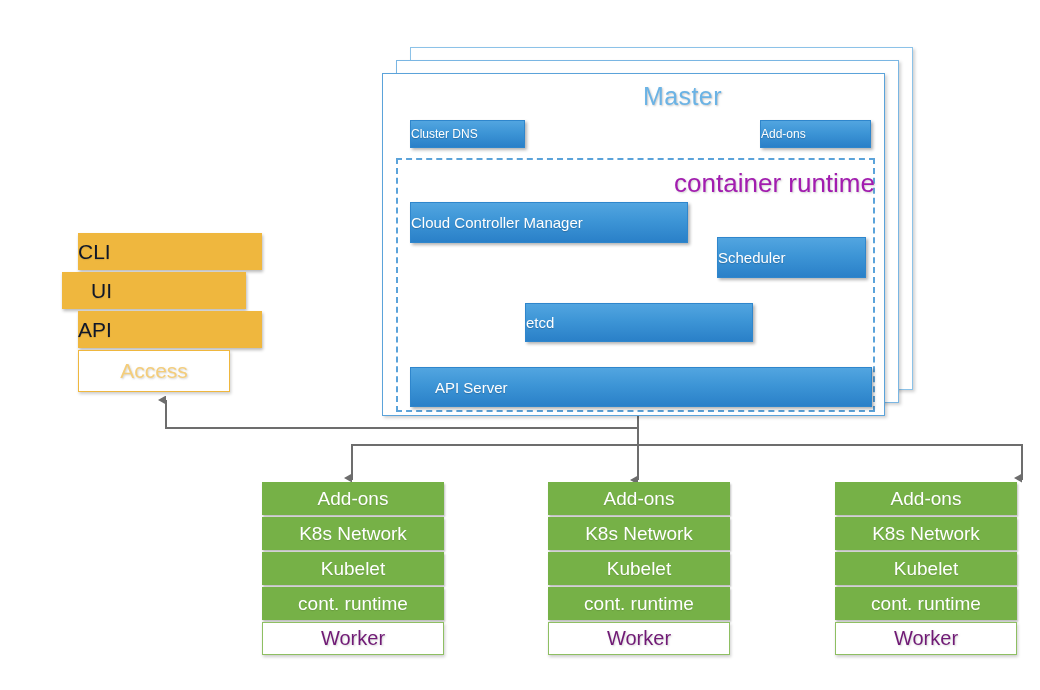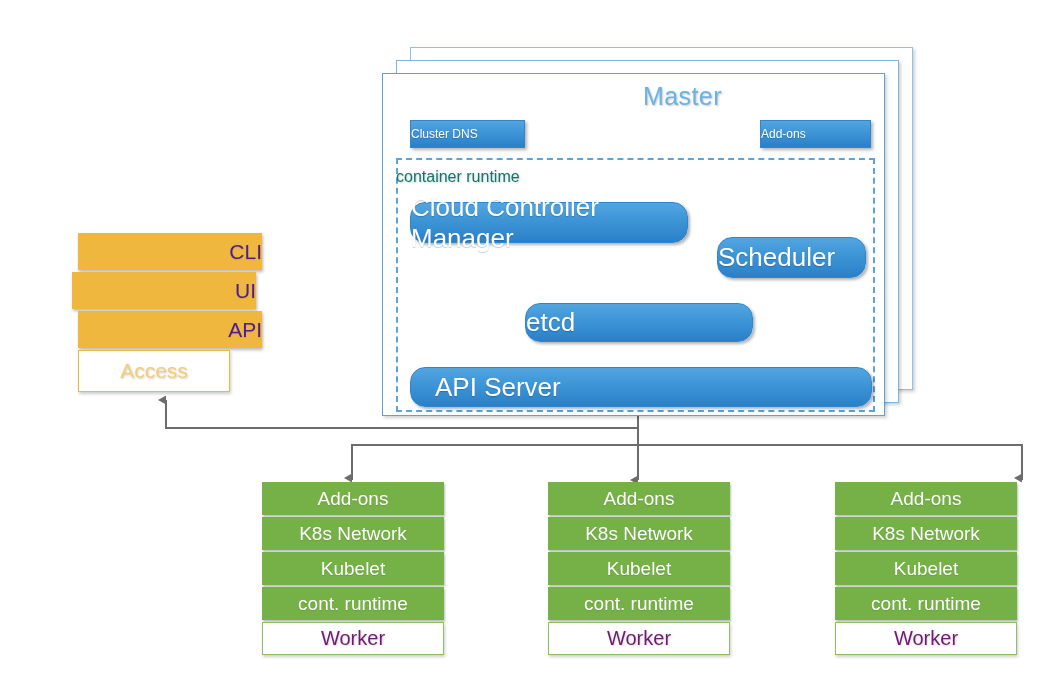--- a/index.html
+++ b/index.html
@@ -34,42 +34,42 @@
   }
 
   
   .dashed-box{
     left:396px;top:158px;width:479px;height:254px;
     border:2px dashed #5ba3da;
     background:transparent;
   }
   .runtime-title{
     left:396px;top:168px;width:479px;
-    text-align:left;
-    font-size:16px;color:#0f766e;
+    text-align:right;
+    font-size:26px;color:#a21caf;
     text-shadow:1px 1px 2px rgba(160,160,160,0.5);
   }
 
   
   .blue-box{
     background:linear-gradient(to bottom,#52a5e0 0%,#3d95d6 45%,#2a80c8 100%);
     color:#ffffff;
     display:flex;align-items:center;justify-content:flex-start;
     box-shadow:2px 2px 3px rgba(0,0,0,0.30);
     border:1px solid #2f86cc;
     text-shadow:0 1px 1px rgba(0,0,0,0.20);
   }
   .blue-small{font-size:12px;}
-  .blue-large{font-size:26px;border-radius:15px;}
+  .blue-large{font-size:15px;}
 
   
   .orange-row{
     background:#efb73e;
-    color:#4c1d95;
-    display:flex;align-items:center;justify-content:flex-end;
+    color:#0f172a;
+    display:flex;align-items:center;justify-content:flex-start;
     font-size:21px;
     box-shadow:1px 2px 3px rgba(0,0,0,0.28);
     text-shadow:0 1px 1px rgba(0,0,0,0.10);
   }
   .access-row{
     background:#ffffff;
     border:1px solid #efb73e;
     color:#f4cd7a;
     display:flex;align-items:center;justify-content:center;
     font-size:21px;
@@ -163,21 +163,21 @@
     <span>etcd</span>
   </div>
 
   <div class="abs blue-box blue-large" style="left:410px;top:367px;width:462px;height:40px;padding-left:24px;">
     <span>API Server</span>
   </div>
 
   <div class="abs orange-row" style="left:78px;top:233px;width:184px;height:37px;">
     <span>CLI</span>
   </div>
-  <div class="abs orange-row" style="left:72px;top:272px;width:184px;height:37px;">
+  <div class="abs orange-row" style="left:62px;top:272px;width:184px;height:37px;padding-left:29px;">
     <span>UI</span>
   </div>
   <div class="abs orange-row" style="left:78px;top:311px;width:184px;height:37px;">
     <span>API</span>
   </div>
   <div class="abs access-row" style="left:78px;top:350px;width:152px;height:42px;">
     <span>Access</span>
   </div>
 
   <div class="abs green-row" style="left:262px;top:482px;width:182px;height:33px;">

